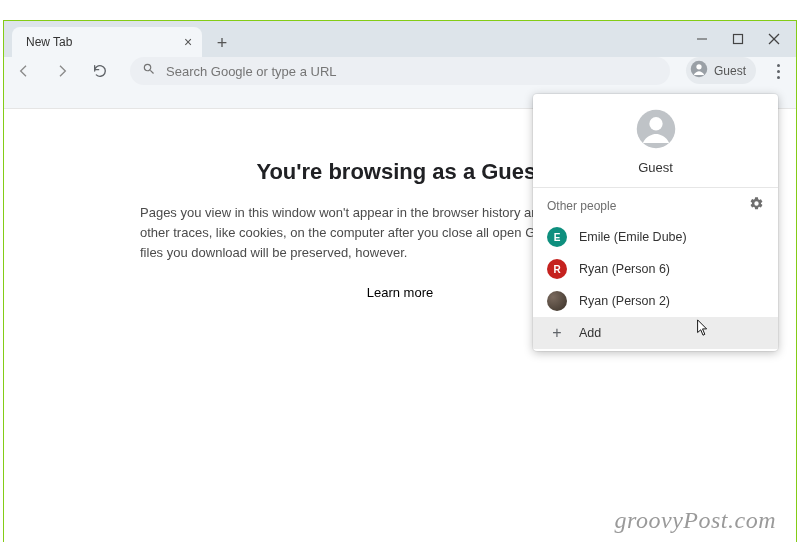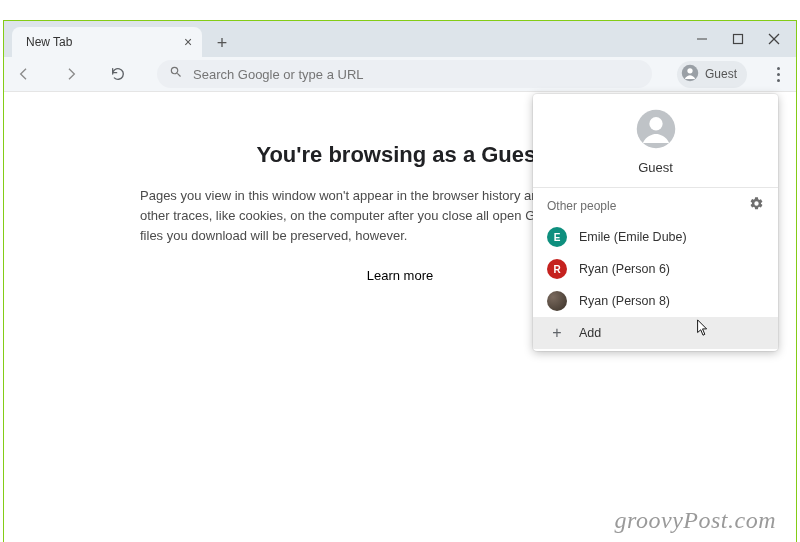--- a/index.html
+++ b/index.html
@@ -7,21 +7,21 @@
   .window { width: 794px; height: 530px; margin: 20px 3px; border: 1px solid #84cc16; background: #fff; position: relative; }
   .titlebar { height: 36px; background: #dde4ea; display: flex; align-items: stretch; }
   .tab { display: flex; align-items: center; background: #f3f6f9; border-radius: 8px 8px 0 0; margin: 6px 0 0 8px; padding: 0 6px 0 14px; font-size: 12px; color: #333; height: 30px; width: 190px; position: relative; }
   .tab-title { flex: 1; }
   .tab-close { width: 16px; height: 16px; display: flex; align-items: center; justify-content: center; color: #555; font-size: 14px; cursor: pointer; }
   .newtab-btn { display: flex; align-items: center; justify-content: center; width: 28px; height: 28px; margin: 8px 0 0 6px; font-size: 18px; color: #555; cursor: pointer; }
   .spacer { flex: 1; }
   .win-controls { display: flex; align-items: center; padding-right: 4px; }
   .win-btn { width: 36px; height: 30px; display: flex; align-items: center; justify-content: center; color: #444; cursor: pointer; }
   .win-btn svg { width: 12px; height: 12px; }
-  .toolbar { height: 35px; background: #f3f6f9; display: flex; align-items: center; padding: 0 6px; gap: 19px; border-bottom: 1px solid #e5e5e5; }
+  .toolbar { height: 52px; background: #f3f6f9; display: flex; align-items: flex-start; padding: 0 6px; gap: 10px; border-bottom: 1px solid #e5e5e5; }
   .nav-btn { width: 28px; height: 28px; display: flex; align-items: center; justify-content: center; border-radius: 50%; cursor: pointer; }
   .nav-btn svg { width: 16px; height: 16px; stroke: #8a8a8a; fill: none; stroke-width: 2; }
   .nav-btn.enabled svg { stroke: #5f6368; }
   .omnibox { flex: 1; height: 28px; background: #eceff3; border-radius: 14px; display: flex; align-items: center; padding: 0 12px; margin: 0 6px; gap: 10px; }
   .omnibox svg { width: 14px; height: 14px; fill: #747474; }
   .omnibox input { border: none; background: transparent; outline: none; font-size: 13px; color: #747474; flex: 1; }
   .profile-chip { display: flex; align-items: center; gap: 6px; background: #e6eaee; border-radius: 14px; padding: 3px 10px 3px 4px; cursor: pointer; }
   .profile-chip svg { width: 18px; height: 18px; }
   .profile-chip span { font-size: 12px; color: #555; }
   .menu-btn { width: 24px; height: 28px; display: flex; align-items: center; justify-content: center; cursor: pointer; }
@@ -150,21 +150,21 @@
       <div class="popup-item">
         <div class="avatar-sm avatar-teal">E</div>
         <span>Emile (Emile Dube)</span>
       </div>
       <div class="popup-item">
         <div class="avatar-sm avatar-red">R</div>
         <span>Ryan (Person 6)</span>
       </div>
       <div class="popup-item">
         <div class="avatar-sm avatar-img"></div>
-        <span>Ryan (Person 8)</span>
+        <span>Ryan (Person 2)</span>
       </div>
       <div class="popup-item hovered">
         <div class="plus-icon">+</div>
         <span>Add</span>
       </div>
     </div>
   </div>
 
   <div class="cursor">
     <svg viewBox="0 0 14 20">

